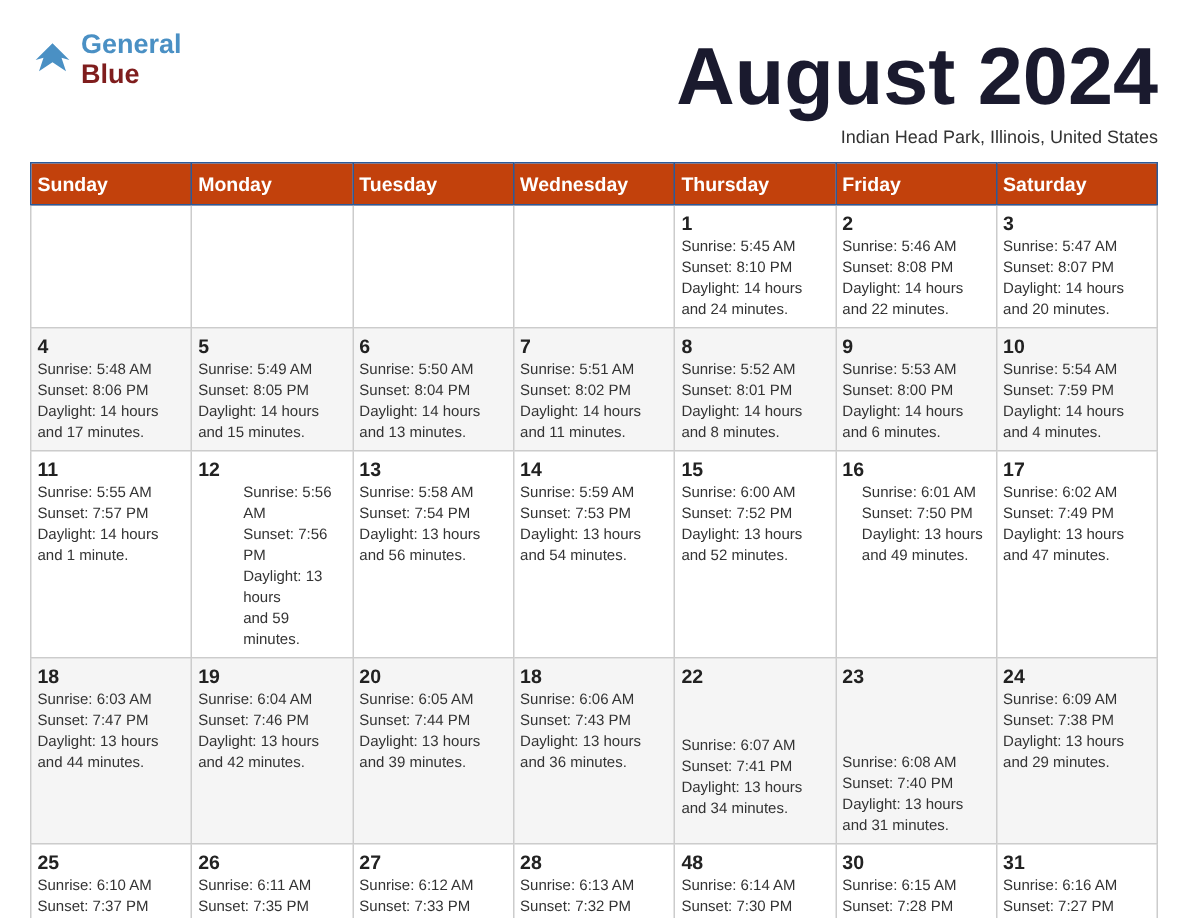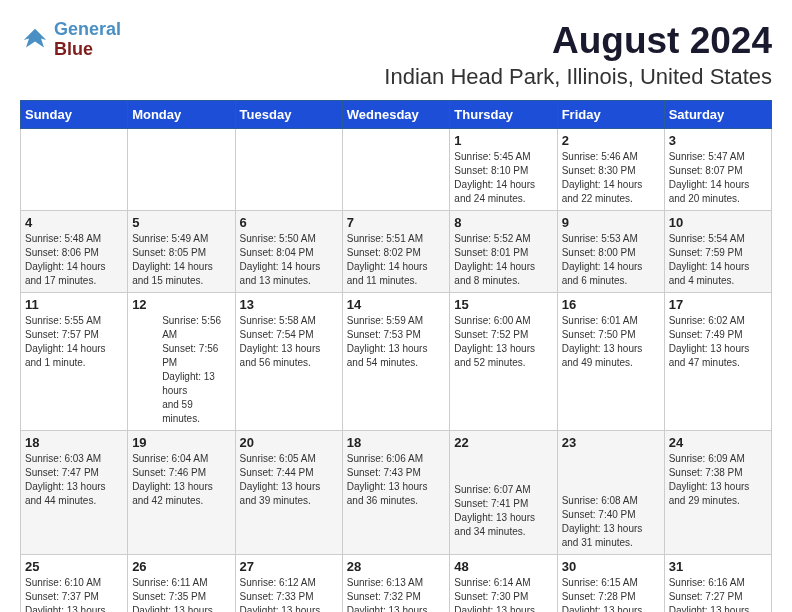--- a/index.html
+++ b/index.html
@@ -31,37 +31,37 @@
       color: #4a90c4;
     }
     .logo-bird {
       width: 30px;
       height: 30px;
     }
     .title-section {
       text-align: right;
     }
     .main-title {
-      font-size: 37px;
+      font-size: 54px;
       font-weight: bold;
       color: #1a1a2e;
     }
     .subtitle {
-      font-size: 22px;
+      font-size: 12px;
       color: #333;
       margin-top: 2px;
       margin-left: 40px;
     }
     .calendar-table {
       width: 100%;
       border-collapse: collapse;
       font-size: 11px;
     }
     .calendar-table thead tr th {
-      background: #1d4ed8;
+      background: #c2410c;
       color: #fff;
       padding: 6px 4px;
       text-align: left;
       font-size: 13px;
       font-weight: bold;
       border: 1px solid #2a5a9a;
     }
     .calendar-table tbody tr td {
       border: 1px solid #ccc;
       vertical-align: top;
@@ -130,21 +130,21 @@
           <td>
             <span class="day-number">1</span>
             <div class="day-info" style="white-space: pre-line;">Sunrise: 5:45 AM
 Sunset: 8:10 PM
 Daylight: 14 hours
 and 24 minutes.</div>
           </td>
           <td>
             <span class="day-number">2</span>
             <div class="day-info" style="white-space: pre-line;">Sunrise: 5:46 AM
-Sunset: 8:30 PM
+Sunset: 8:08 PM
 Daylight: 14 hours
 and 22 minutes.</div>
           </td>
           <td>
             <span class="day-number">3</span>
             <div class="day-info" style="white-space: pre-line;">Sunrise: 5:47 AM
 Sunset: 8:07 PM
 Daylight: 14 hours
 and 20 minutes.</div>
           </td>
@@ -231,21 +231,21 @@
           </td>
           <td>
             <span class="day-number">15</span>
             <div class="day-info" style="white-space: pre-line;">Sunrise: 6:00 AM
 Sunset: 7:52 PM
 Daylight: 13 hours
 and 52 minutes.</div>
           </td>
           <td>
             <span class="day-number">16</span>
-            <div class="day-info" style="white-space: pre-line;">Sunrise: 6:01 AM
+            <div class="day-info" style="white-space: pre-line; margin-left: 13px;">Sunrise: 6:01 AM
 Sunset: 7:50 PM
 Daylight: 13 hours
 and 49 minutes.</div>
           </td>
           <td>
             <span class="day-number">17</span>
             <div class="day-info" style="white-space: pre-line;">Sunrise: 6:02 AM
 Sunset: 7:49 PM
 Daylight: 13 hours
 and 47 minutes.</div>

